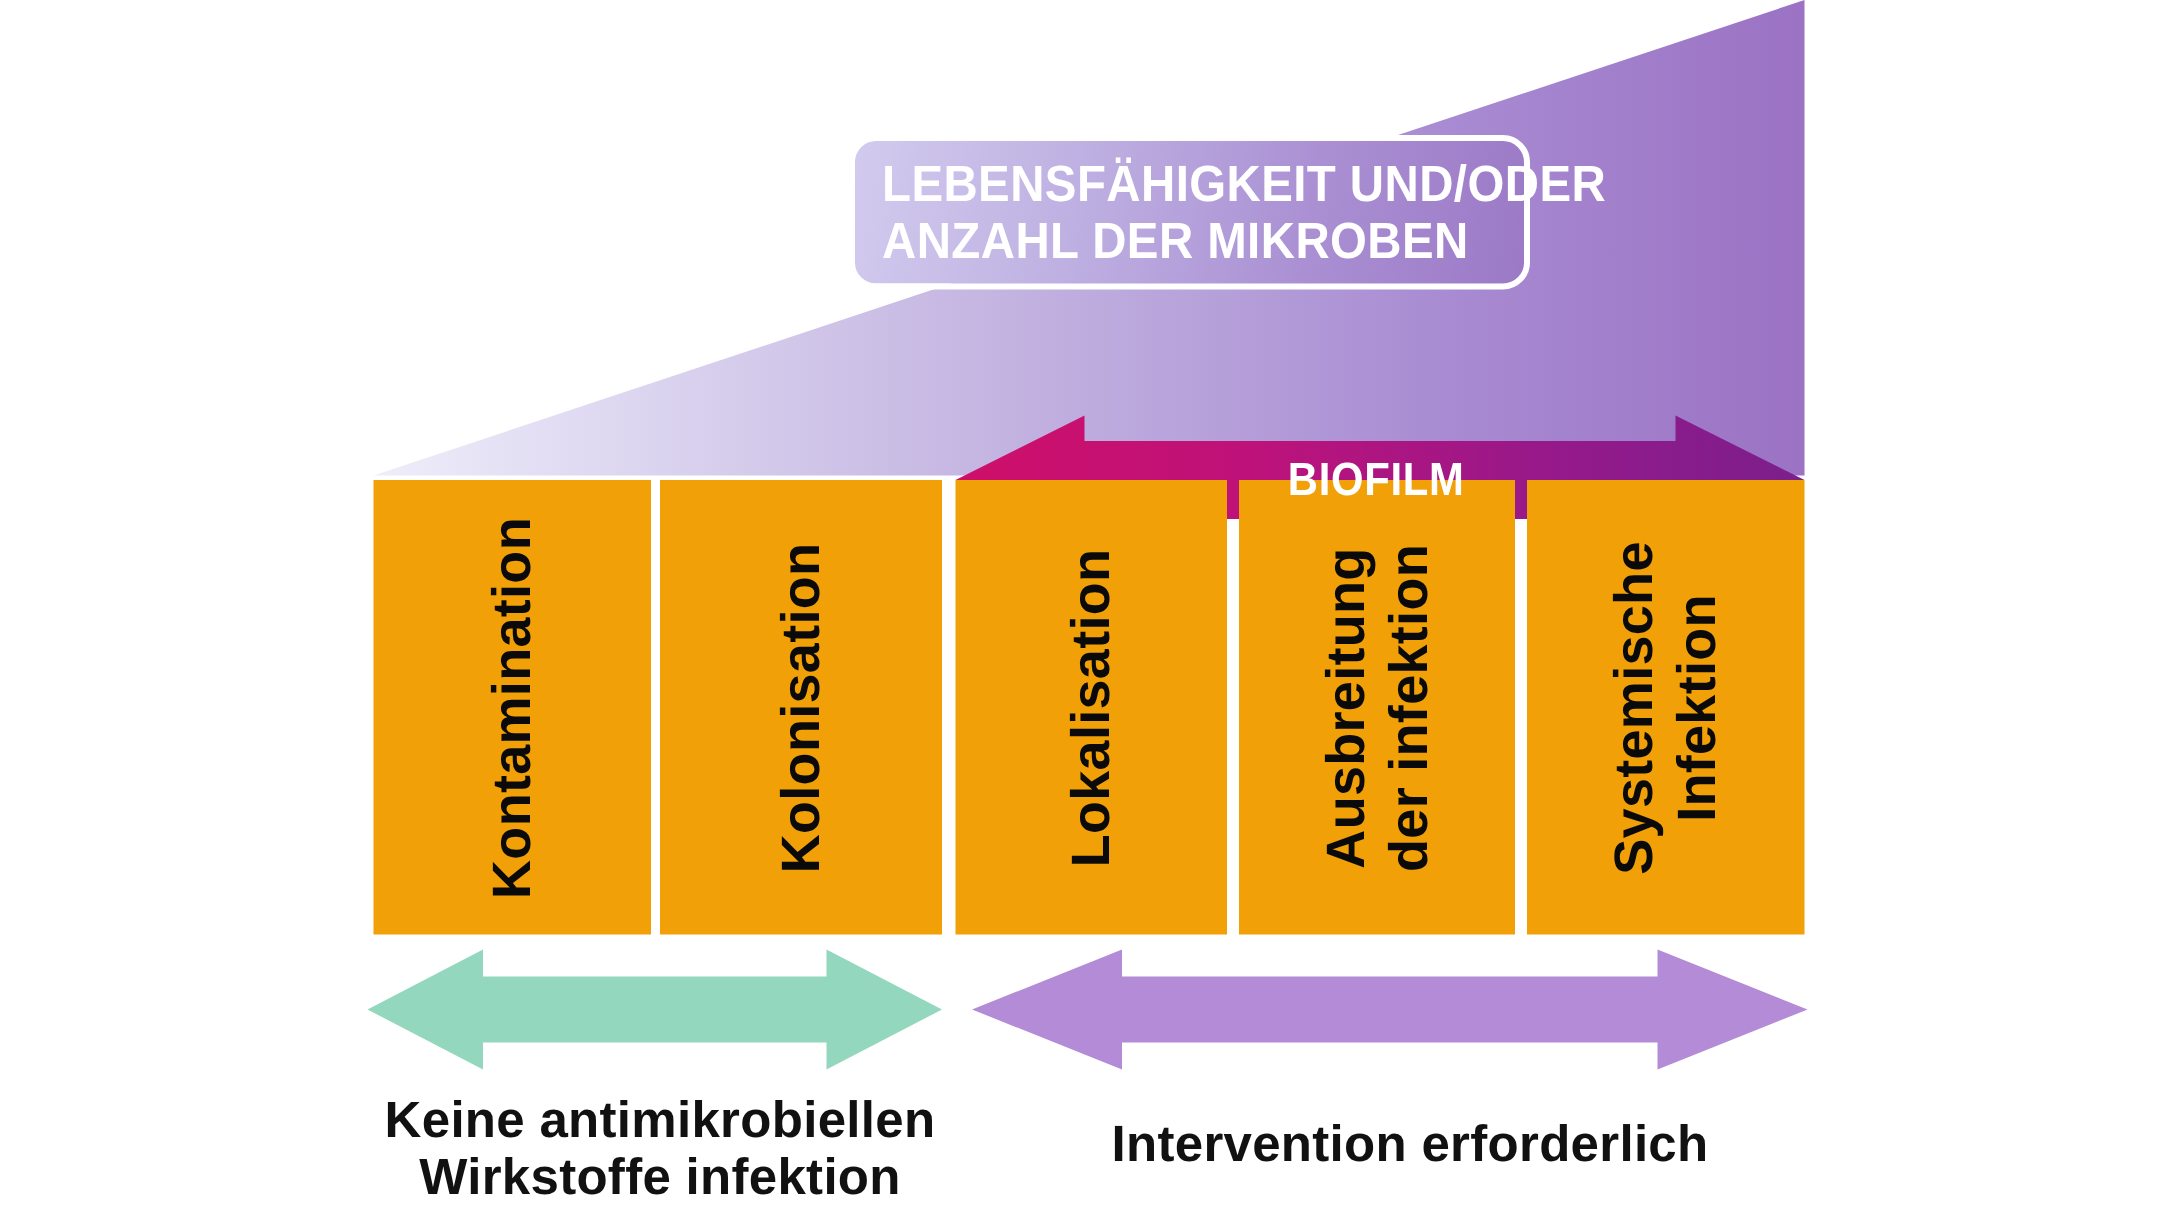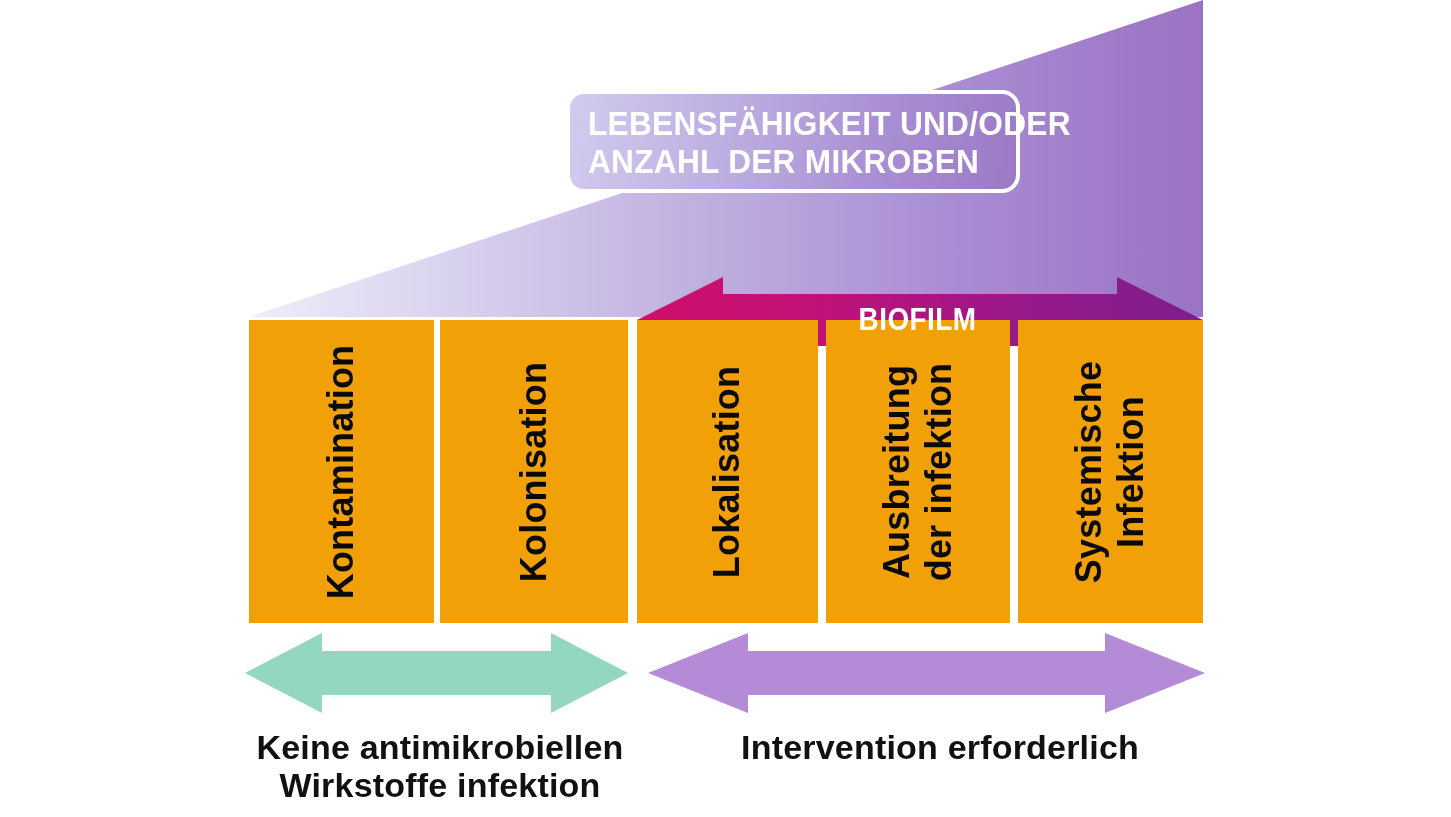--- a/index.html
+++ b/index.html
@@ -104,21 +104,21 @@
     text-align: center;
     color: #111111;
     font-family: "Liberation Sans Narrow", "Liberation Sans", sans-serif;
     font-weight: bold;
     font-size: 34px;
     line-height: 38px;
     letter-spacing: 0.2px;
     z-index: 6;
   }
   #caption-left  { left: 205px; top: 728px; width: 470px; }
-  #caption-right { left: 660px; top: 728px; width: 560px; }
+  #caption-right { left: 660px; top: 744px; width: 560px; }
 </style>
 </head>
 <body>
 
 <div id="stage">
 
   <svg class="svg-layer" viewBox="0 0 1451 817">
     <defs>
       <linearGradient id="wedgeGrad" x1="0" y1="0" x2="1" y2="0">
         <stop offset="0%" stop-color="#efedfa"></stop>

